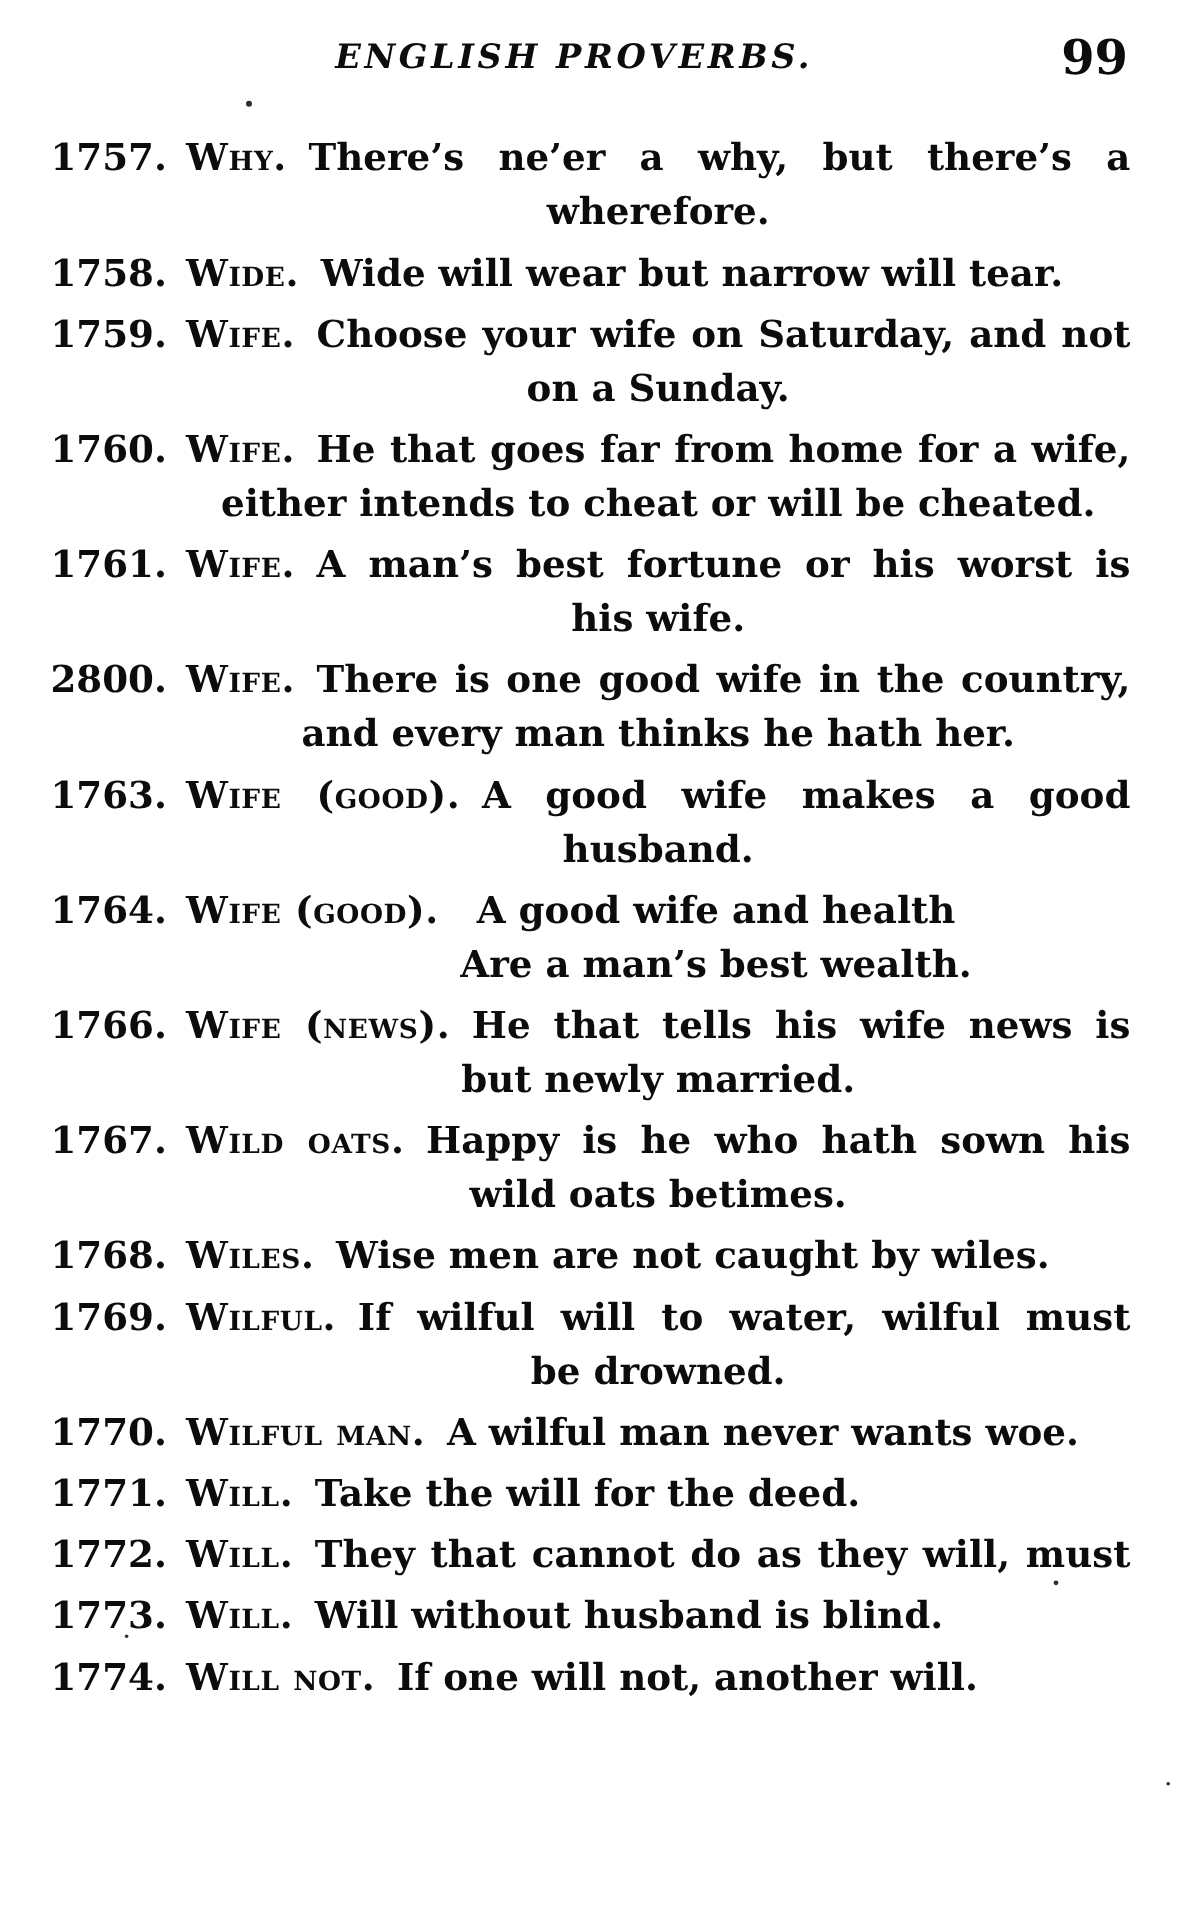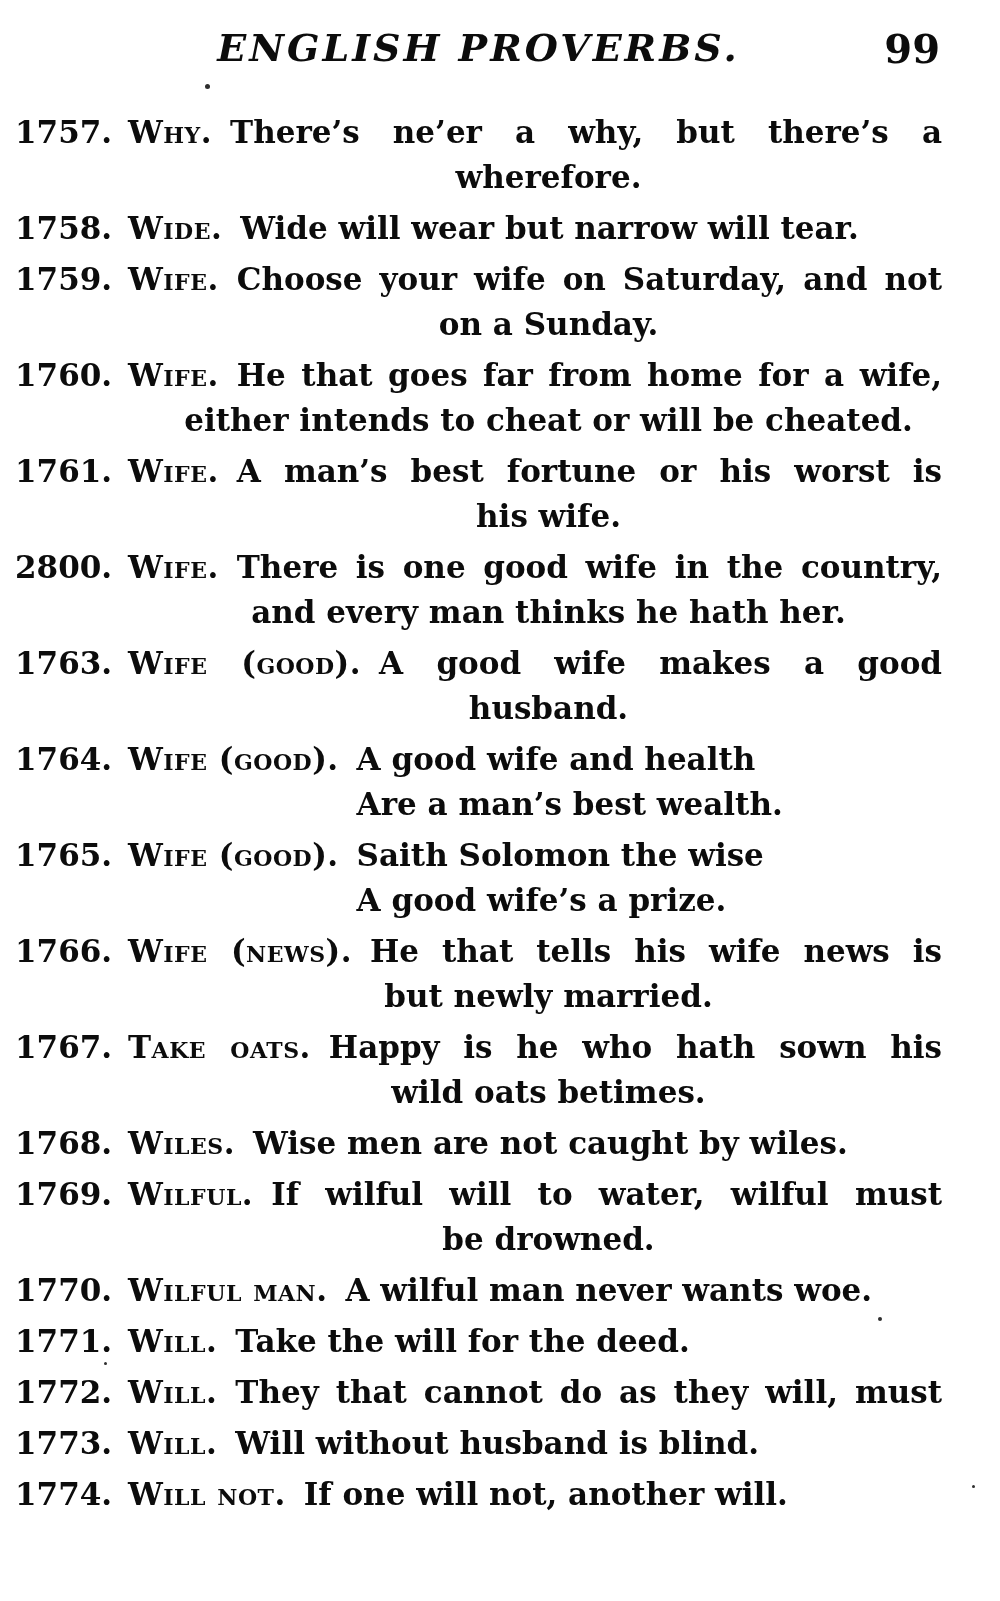--- a/index.html
+++ b/index.html
@@ -22,21 +22,21 @@
   
   .running-head {
     position: relative;
     height: 52px;
     margin-bottom: 34px;
   }
   .head-title {
     display: block;
     text-align: center;
     font-style: italic;
-    font-size: 38px;
+    font-size: 28px;
     line-height: 48px;
     letter-spacing: 3px;
   }
   .head-pagenum {
     position: absolute;
     right: 2px;
     top: 3px;
     font-size: 40px;
     line-height: 44px;
     font-style: normal;
@@ -53,35 +53,36 @@
     text-align: left;
   }
   .entry.multi .line1 {
     text-align: justify;
     text-align-last: justify;
   }
   .numcol {
     display: inline-block;
     width: 113px;
     text-align: left;
+    margin-left: 27px;
   }
   .kw {
     font-variant: small-caps;
     letter-spacing: 0.5px;
     margin-right: 18px;
     text-align: right;
   }
   .cont {
     padding-left: 140px;
     text-align: center;
   }
   .verse {
     display: inline-block;
     vertical-align: top;
-    text-align: left;
+    text-align: center;
   }
   .verse .vline {
     white-space: nowrap;
   }
   
   .speck {
     position: absolute;
     background: #2e2e2e;
     border-radius: 50%;
   }
@@ -124,29 +125,26 @@
         <div class="line1"><span class="numcol">2800.</span><span class="kw">Wife.</span><span class="txt">There is one good wife in the country,</span></div>
         <div class="cont">and every man thinks he hath her.</div>
       </div>
       <div class="entry multi">
         <div class="line1"><span class="numcol">1763.</span><span class="kw">Wife (good).</span><span class="txt">A good wife makes a good</span></div>
         <div class="cont">husband.</div>
       </div>
       <div class="entry">
         <div class="line1"><span class="numcol">1764.</span><span class="kw">Wife (good).</span><span class="verse"><div class="vline">A good wife and health</div><div class="vline">Are a man’s best wealth.</div></span></div>
       </div>
-      <div class="entry">
-        <div class="line1"><span class="numcol">1765.</span><span class="kw">Wife (good).</span><span class="verse"><div class="vline">Saith Solomon the wise</div><div class="vline">A good wife’s a prize.</div></span></div>
-      </div>
       <div class="entry multi">
         <div class="line1"><span class="numcol">1766.</span><span class="kw">Wife (news).</span><span class="txt">He that tells his wife news is</span></div>
         <div class="cont">but newly married.</div>
       </div>
       <div class="entry multi">
-        <div class="line1"><span class="numcol">1767.</span><span class="kw">Take oats.</span><span class="txt">Happy is he who hath sown his</span></div>
+        <div class="line1"><span class="numcol">1767.</span><span class="kw">Wild oats.</span><span class="txt">Happy is he who hath sown his</span></div>
         <div class="cont">wild oats betimes.</div>
       </div>
       <div class="entry">
         <div class="line1"><span class="numcol">1768.</span><span class="kw">Wiles.</span><span class="txt">Wise men are not caught by wiles.</span></div>
       </div>
       <div class="entry multi">
         <div class="line1"><span class="numcol">1769.</span><span class="kw">Wilful.</span><span class="txt">If wilful will to water, wilful must</span></div>
         <div class="cont">be drowned.</div>
       </div>
       <div class="entry">

